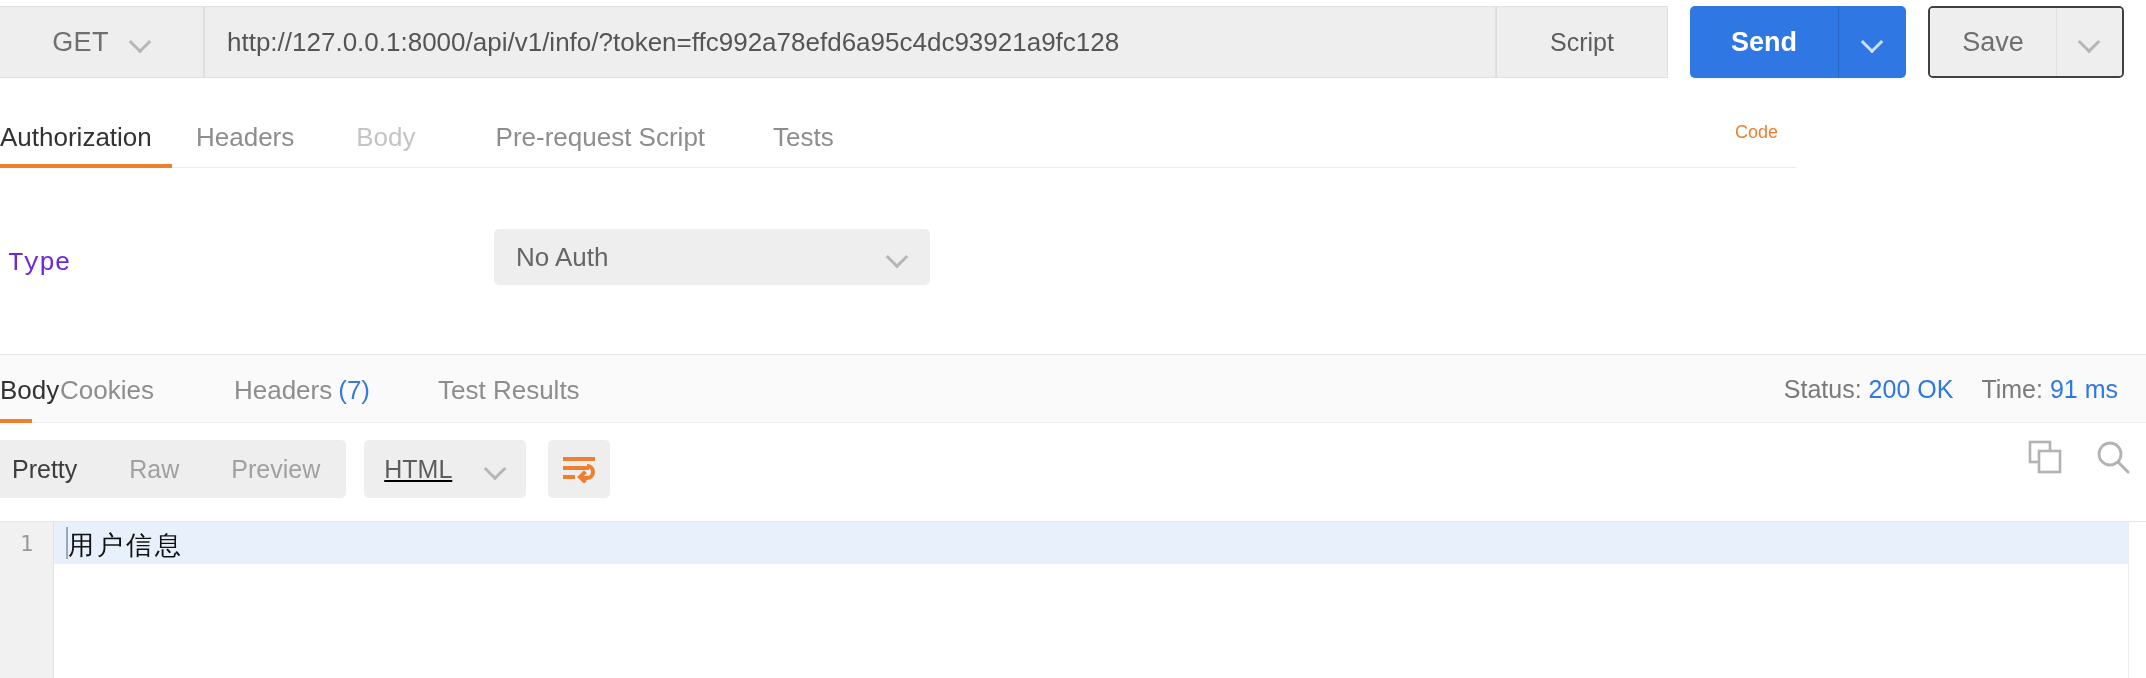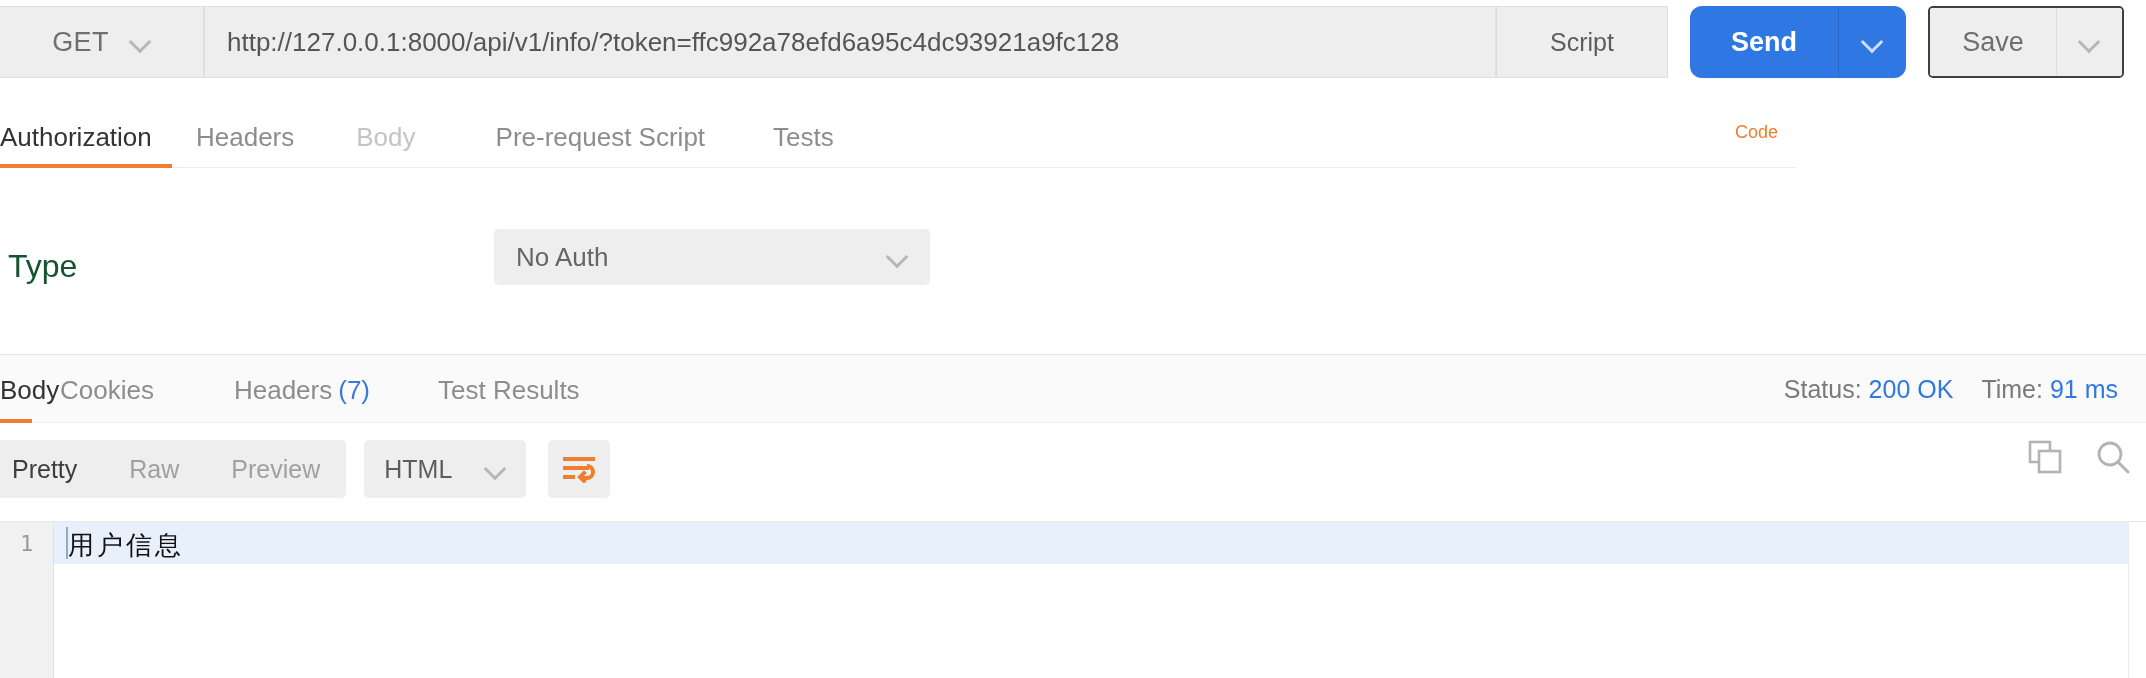--- a/index.html
+++ b/index.html
@@ -92,21 +92,21 @@
     justify-content: center;
     font-size: 25px;
     color: #5d5d5d;
     cursor: pointer;
   }
 
   .gap { width: 22px; }
 
   .send-group {
     display: flex;
-    border-radius: 12px;
+    border-radius: 5px;
     overflow: hidden;
     box-shadow: 0 1px 1px rgba(0,0,0,.04);
   }
   .send-btn {
     width: 148px;
     background: #2f78e4;
     display: flex;
     align-items: center;
     justify-content: center;
     font-size: 27px;
@@ -205,22 +205,23 @@
     position: absolute;
     left: 0; top: 168px;
     width: 2146px;
     height: 187px;
     background: #ffffff;
     border-bottom: 1px solid #e6e6e6;
   }
   .type-label {
     position: absolute;
     left: 8px; top: 80px;
-    font-size: 32px;
-    color: #14532d;
+    font-size: 26px;
+    color: #6d28d9;
+    font-family: Liberation Mono, monospace;
   }
   .auth-select {
     position: absolute;
     left: 494px; top: 61px;
     width: 436px;
     height: 56px;
     background: #eeeeee;
     border-radius: 5px;
     display: flex;
     align-items: center;
@@ -311,20 +312,21 @@
     height: 58px;
     min-width: 136px;
     background: #eeeeee;
     border-radius: 5px;
     display: flex;
     align-items: center;
     justify-content: center;
     gap: 34px;
     padding: 0 20px;
     cursor: pointer;
+    text-decoration: underline;
   }
   .lang-label { font-size: 25px; color: #5d5d5d; }
 
   .wrap-btn {
     margin-left: 22px;
     width: 62px; height: 58px;
     background: #eeeeee;
     border-radius: 5px;
     display: flex;
     align-items: center;

